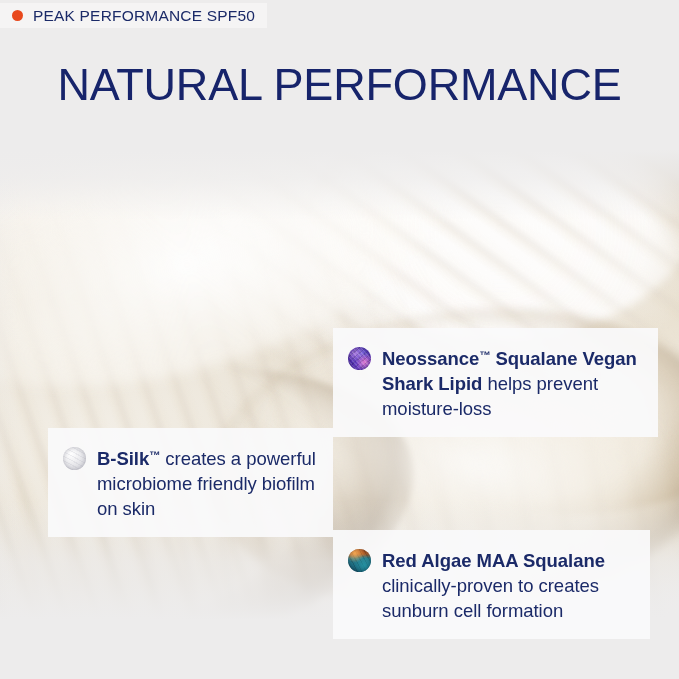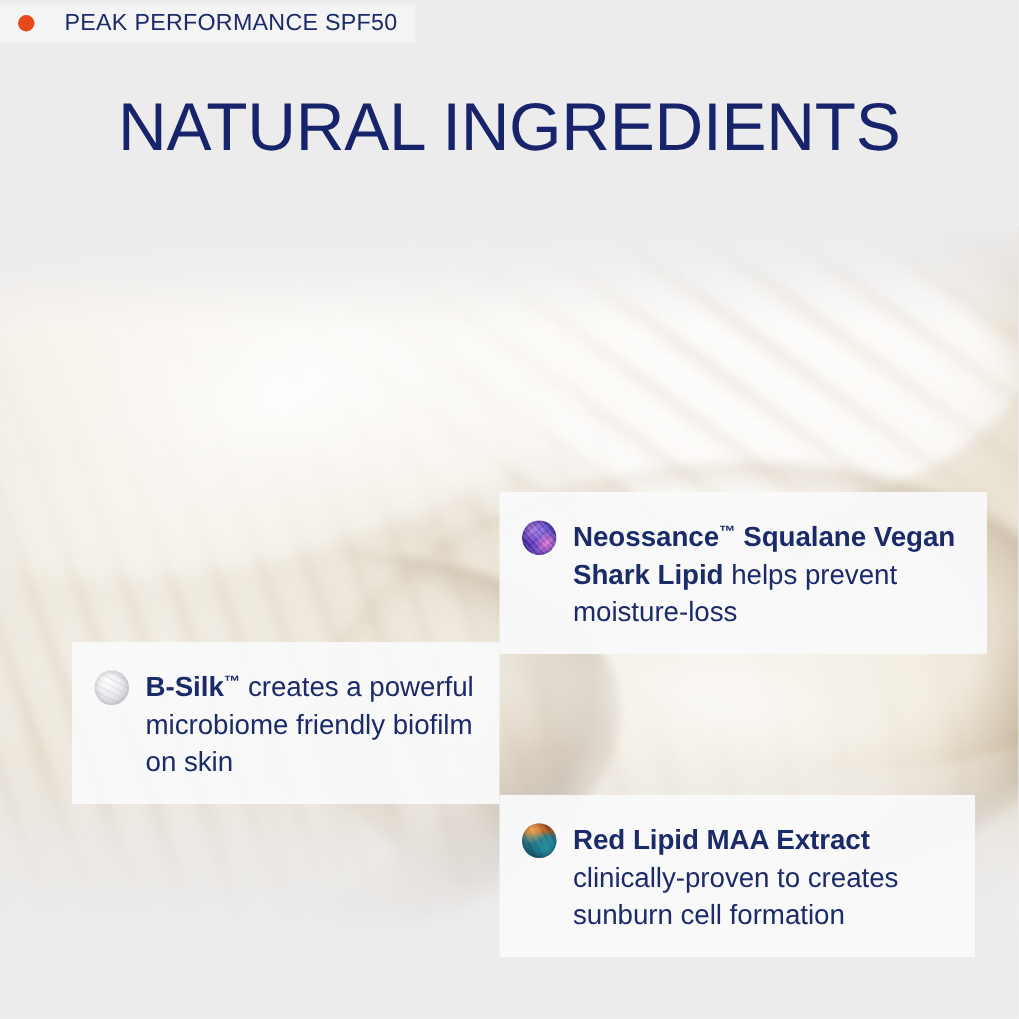--- a/index.html
+++ b/index.html
@@ -153,21 +153,21 @@
     position:absolute; left:0; top:0; bottom:0; width:60px;
     background:linear-gradient(90deg, rgba(237,236,236,.55), rgba(237,236,236,0));
   }
 
   
   #eyebrow {
     position:absolute;
     left:0px; top:3px;
     height:25px;
     display:flex; align-items:center;
-    gap:20px;
+    gap:10px;
     padding:0 12px 0 12px;
     background:#f5f4f4;
   }
   #eyebrow .dot {
     width:11px; height:11px;
     border-radius:50%;
     background:#e8481c;
     flex:0 0 auto;
   }
   #eyebrow .label {
@@ -285,37 +285,37 @@
     <div class="fade-bottom"></div>
     <div class="fade-left"></div>
   </div>
 
   <div id="eyebrow">
     <span class="dot"></span>
     <span class="label">PEAK PERFORMANCE SPF50</span>
   </div>
 
   <h1 id="headline">
-    <span class="l">NATURAL INGREDIENTS</span>
+    <span class="l">NATURAL PERFORMANCE</span>
   </h1>
 
   <div class="card" id="card-neossance">
     <span class="bead bead-purple"></span>
     <div class="txt">
       <b><span>Neossance</span><span class="tm">™</span><span> Squalane Vegan Shark Lipid</span></b><span> helps prevent moisture-loss</span>
     </div>
   </div>
 
   <div class="card" id="card-bsilk">
     <span class="bead bead-silver"></span>
     <div class="txt">
       <b><span>B-Silk</span><span class="tm">™</span><span></span></b><span> creates a powerful microbiome friendly biofilm on skin</span>
     </div>
   </div>
 
   <div class="card" id="card-algae">
     <span class="bead bead-algae"></span>
     <div class="txt">
-      <b><span>Red Lipid MAA Extract</span><span class="tm"></span><span></span></b><span> clinically-proven to creates sunburn cell formation</span>
+      <b><span>Red Algae MAA Squalane</span><span class="tm"></span><span></span></b><span> clinically-proven to creates sunburn cell formation</span>
     </div>
   </div>
 
 </div>
 
 </body></html>

